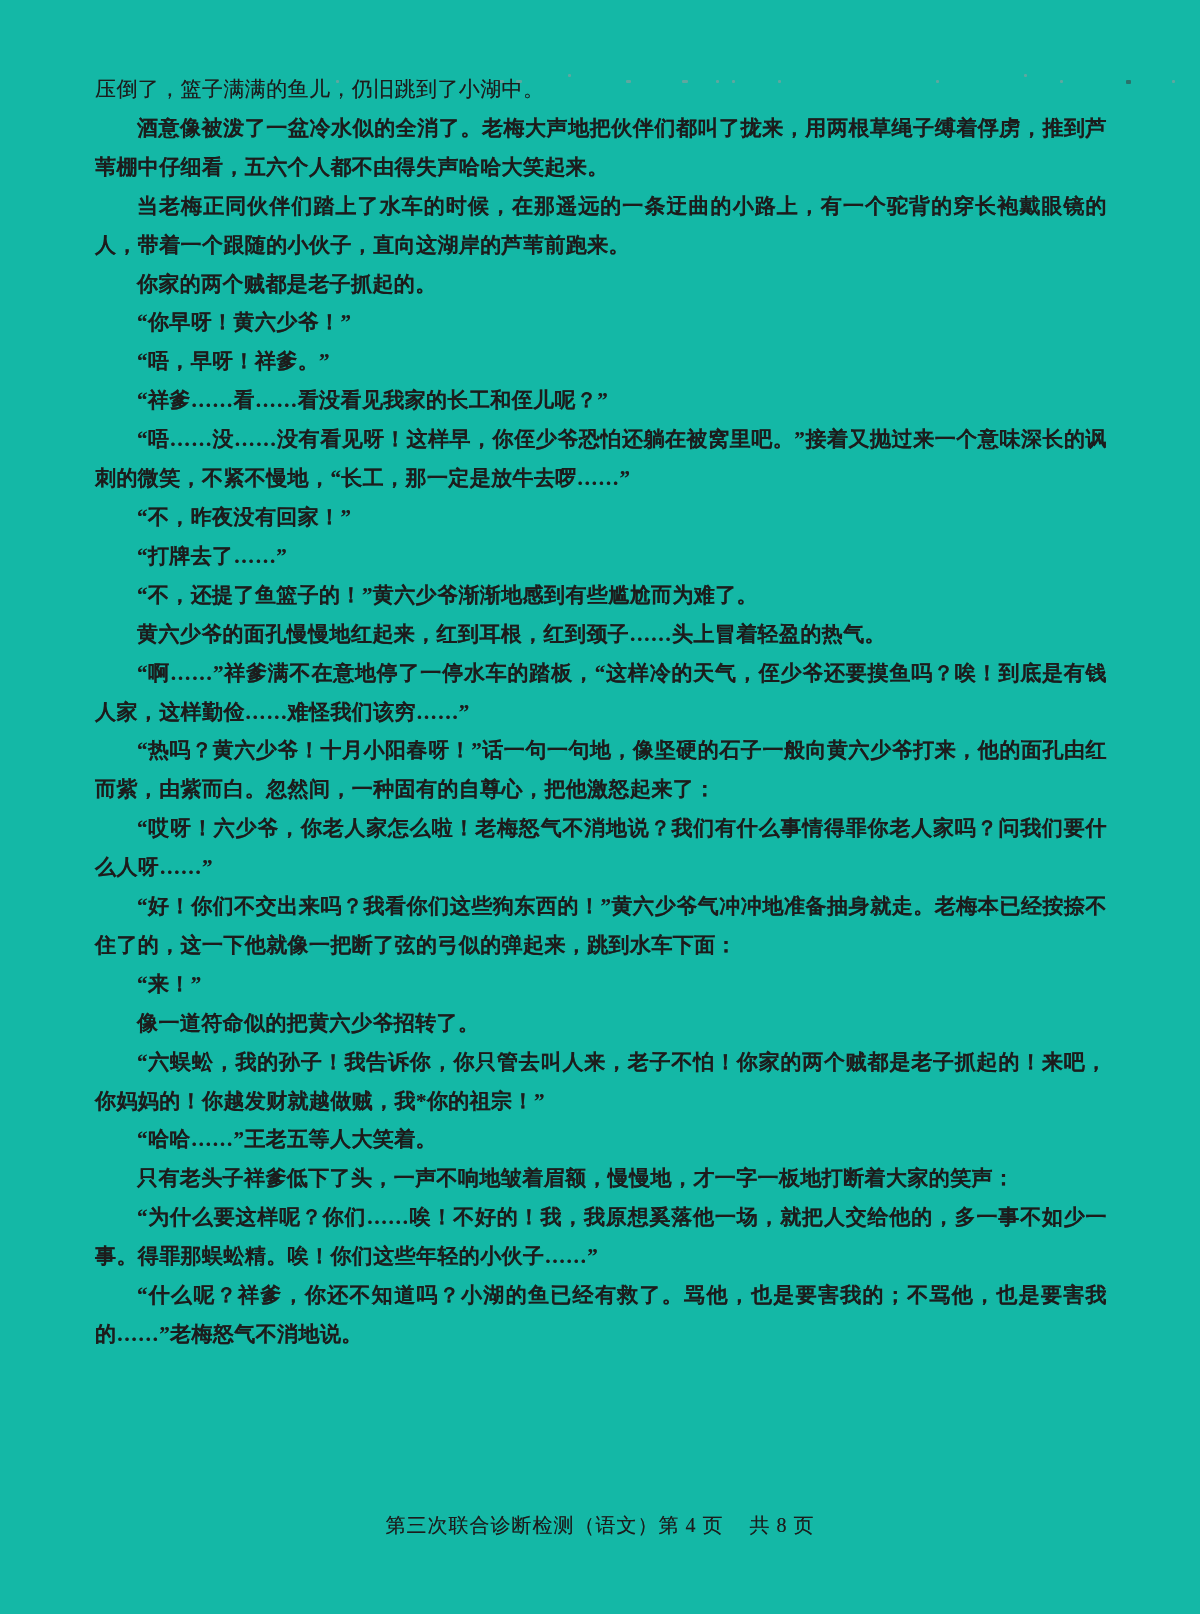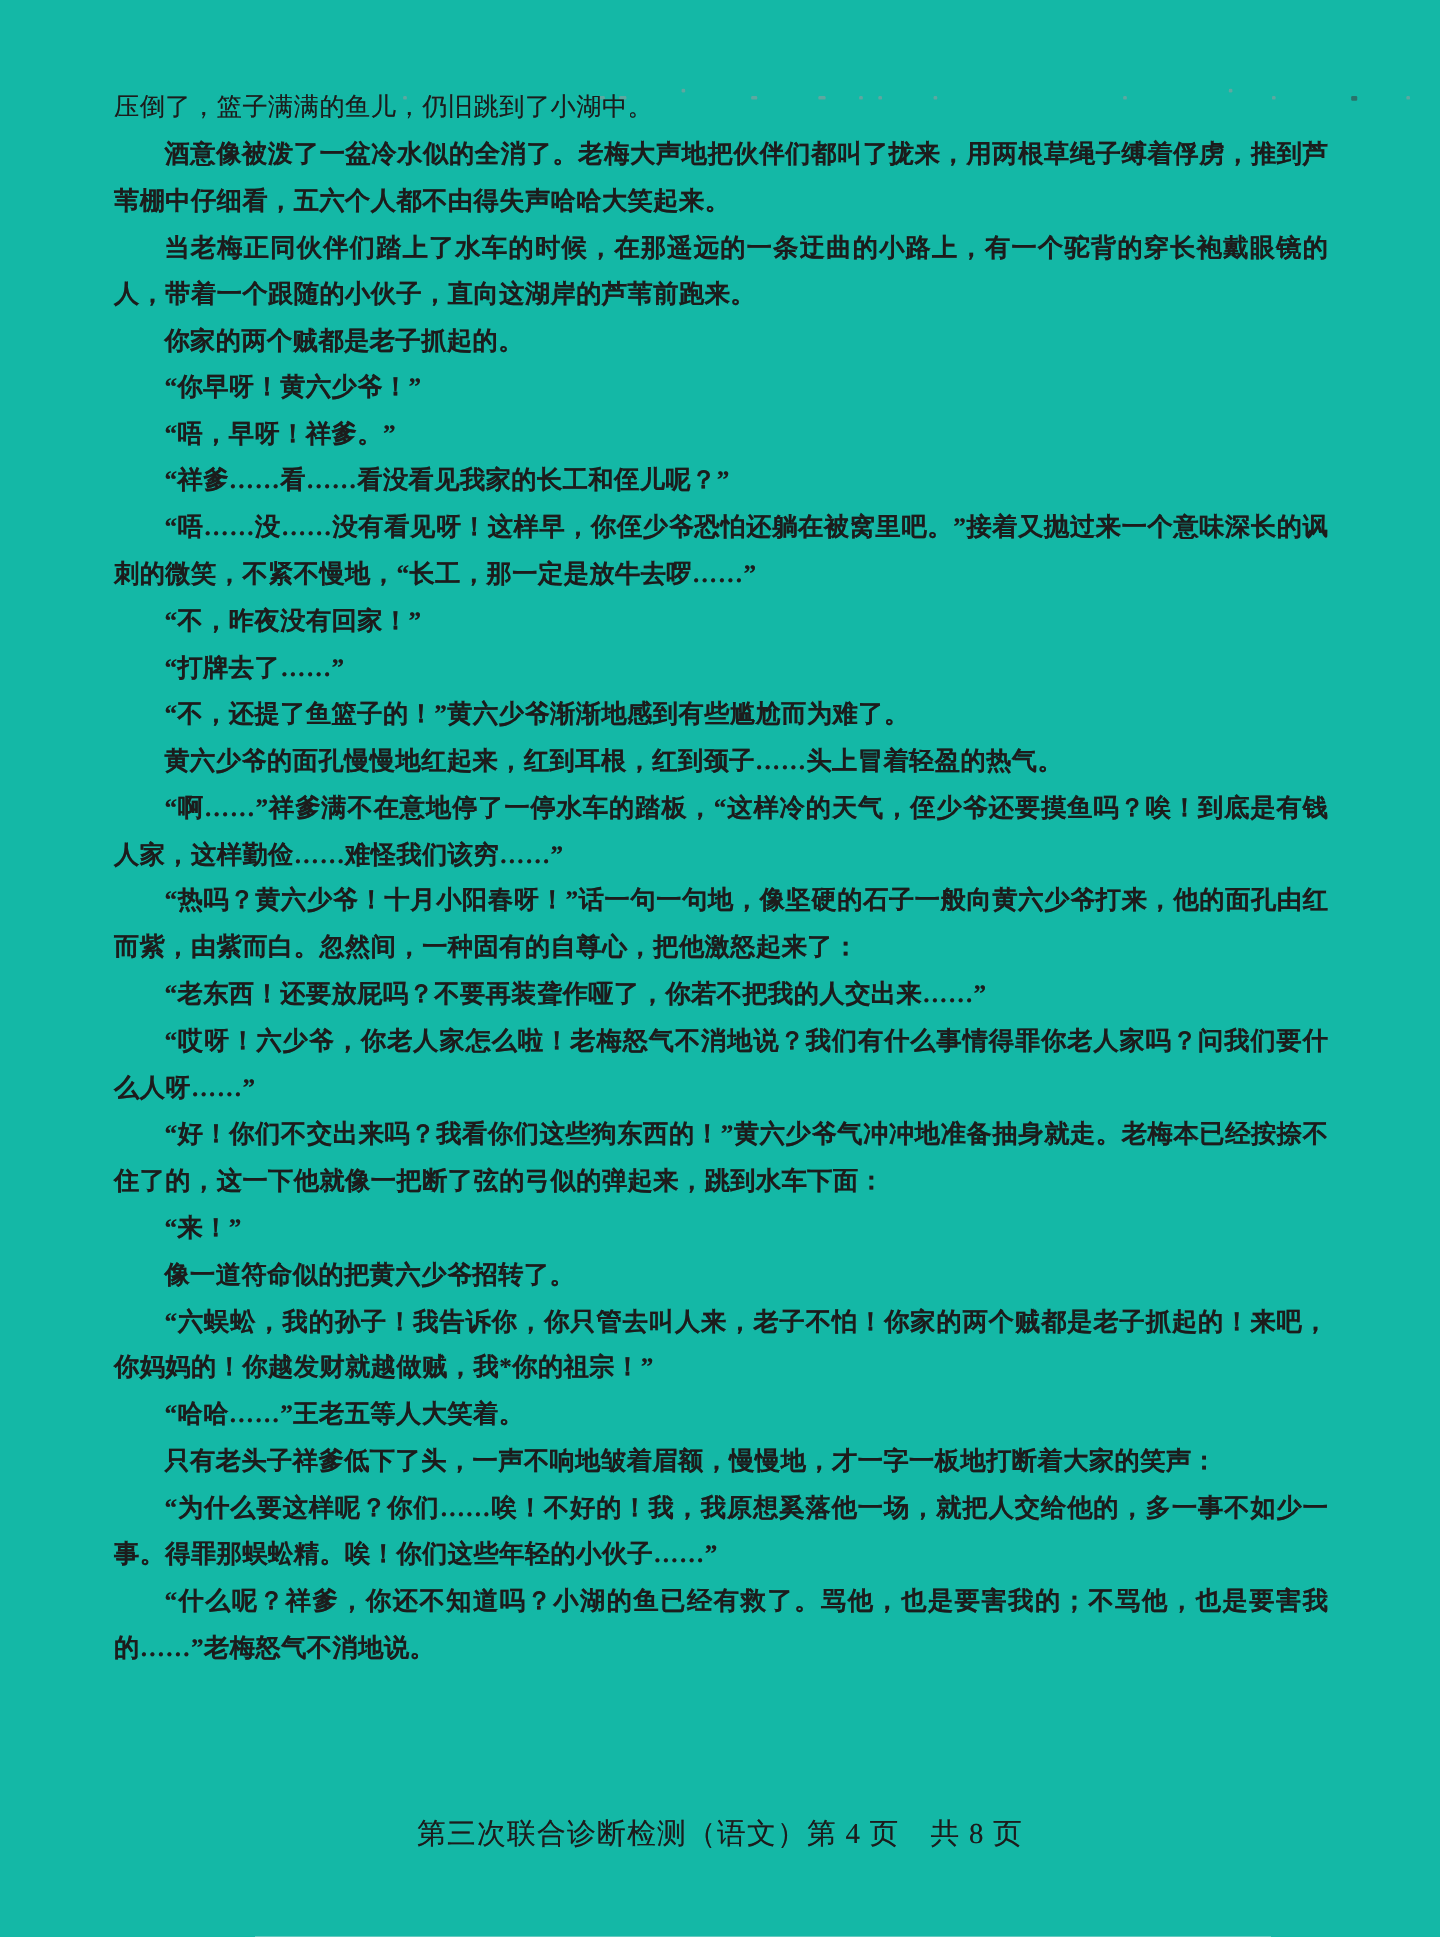--- a/index.html
+++ b/index.html
@@ -64,21 +64,21 @@
     text-shadow: 0 0 0.4px rgba(30,30,30,.6);
   }
   .para.indent { text-indent: 2em; font-weight: bold; }
 
   .footer {
     position: absolute;
     top: 1512px;
     left: 0;
     width: 1200px;
     text-align: center;
-    font-size: 24px;
+    font-size: 20px;
     color: #1c1c1c;
     letter-spacing: 1px;
     text-shadow: 0 0 0.4px rgba(30,30,30,.6);
   }
   .footer .gap { display: inline-block; width: 26px; }
 </style>
 </head>
 <body>
 
 <div class="page">
@@ -110,21 +110,20 @@
       <p class="para indent">“你早呀！黄六少爷！”</p>
       <p class="para indent">“唔，早呀！祥爹。”</p>
       <p class="para indent">“祥爹……看……看没看见我家的长工和侄儿呢？”</p>
       <p class="para indent">“唔……没……没有看见呀！这样早，你侄少爷恐怕还躺在被窝里吧。”接着又抛过来一个意味深长的讽刺的微笑，不紧不慢地，“长工，那一定是放牛去啰……”</p>
       <p class="para indent">“不，昨夜没有回家！”</p>
       <p class="para indent">“打牌去了……”</p>
       <p class="para indent">“不，还提了鱼篮子的！”黄六少爷渐渐地感到有些尴尬而为难了。</p>
       <p class="para indent">黄六少爷的面孔慢慢地红起来，红到耳根，红到颈子……头上冒着轻盈的热气。</p>
       <p class="para indent">“啊……”祥爹满不在意地停了一停水车的踏板，“这样冷的天气，侄少爷还要摸鱼吗？唉！到底是有钱人家，这样勤俭……难怪我们该穷……”</p>
       <p class="para indent">“热吗？黄六少爷！十月小阳春呀！”话一句一句地，像坚硬的石子一般向黄六少爷打来，他的面孔由红而紫，由紫而白。忽然间，一种固有的自尊心，把他激怒起来了：</p>
-      <p class="para indent">“老东西！还要放屁吗？不要再装聋作哑了，你若不把我的人交出来……”</p>
       <p class="para indent">“哎呀！六少爷，你老人家怎么啦！老梅怒气不消地说？我们有什么事情得罪你老人家吗？问我们要什么人呀……”</p>
       <p class="para indent">“好！你们不交出来吗？我看你们这些狗东西的！”黄六少爷气冲冲地准备抽身就走。老梅本已经按捺不住了的，这一下他就像一把断了弦的弓似的弹起来，跳到水车下面：</p>
       <p class="para indent">“来！”</p>
       <p class="para indent">像一道符命似的把黄六少爷招转了。</p>
       <p class="para indent">“六蜈蚣，我的孙子！我告诉你，你只管去叫人来，老子不怕！你家的两个贼都是老子抓起的！来吧，你妈妈的！你越发财就越做贼，我*你的祖宗！”</p>
       <p class="para indent">“哈哈……”王老五等人大笑着。</p>
       <p class="para indent">只有老头子祥爹低下了头，一声不响地皱着眉额，慢慢地，才一字一板地打断着大家的笑声：</p>
       <p class="para indent">“为什么要这样呢？你们……唉！不好的！我，我原想奚落他一场，就把人交给他的，多一事不如少一事。得罪那蜈蚣精。唉！你们这些年轻的小伙子……”</p>
       <p class="para indent">“什么呢？祥爹，你还不知道吗？小湖的鱼已经有救了。骂他，也是要害我的；不骂他，也是要害我的……”老梅怒气不消地说。</p>
     </div>

